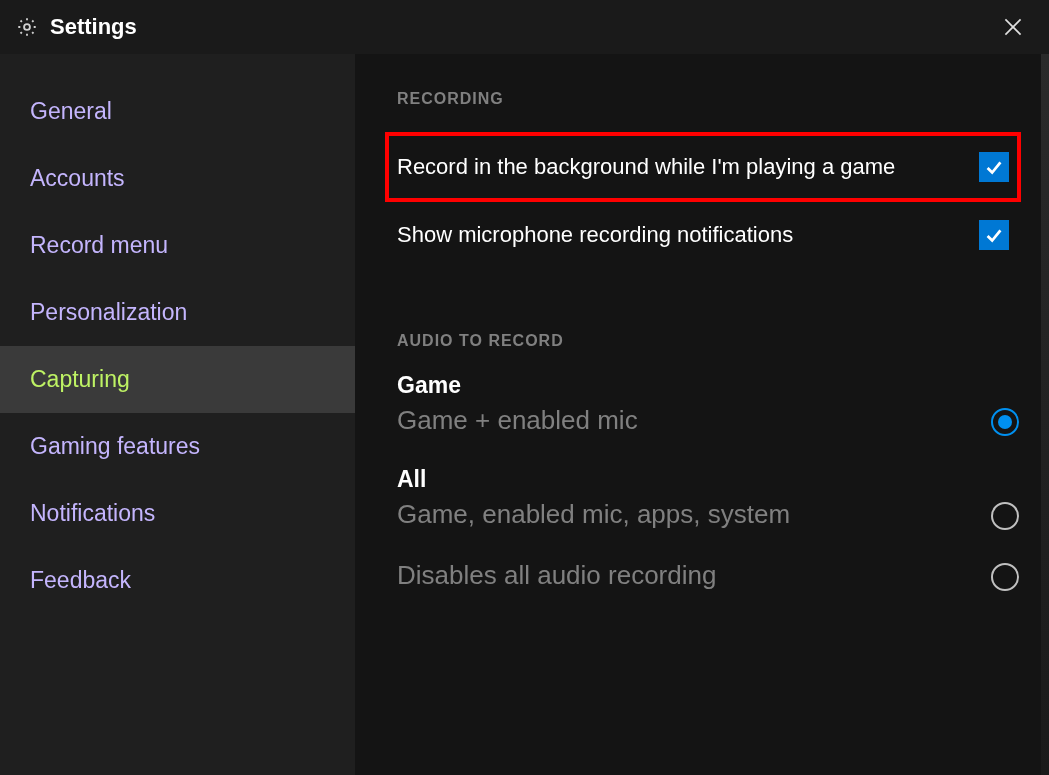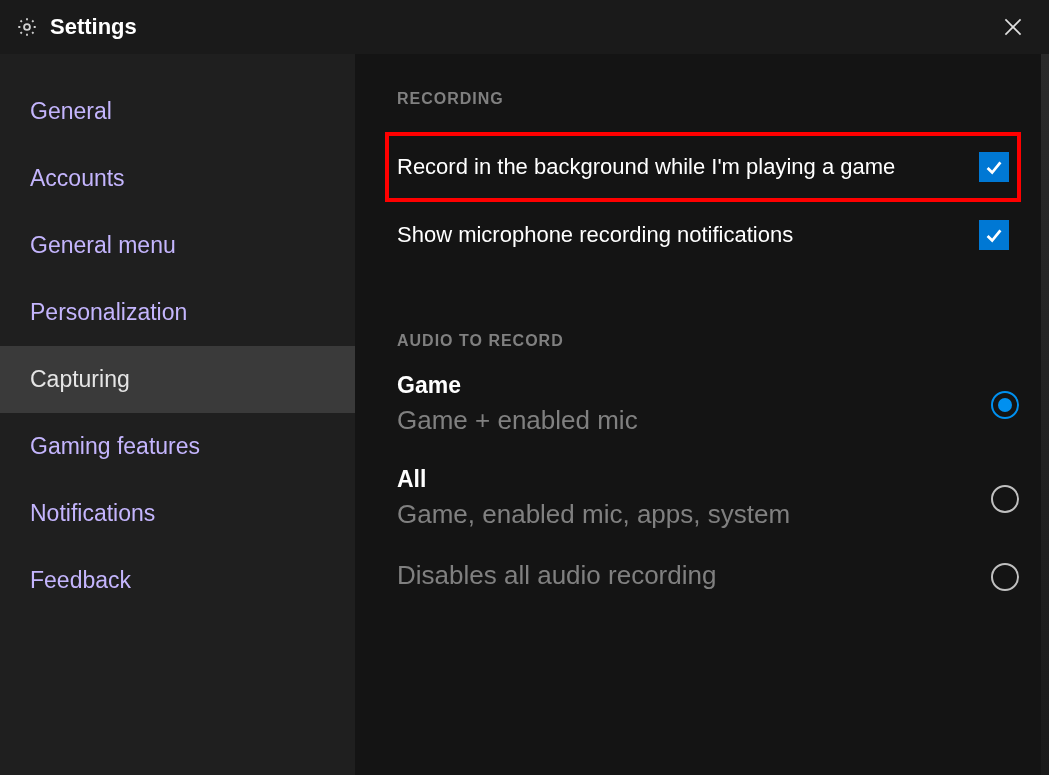--- a/index.html
+++ b/index.html
@@ -67,21 +67,21 @@
     }
     .sidebar-item {
       padding: 20px 30px;
       font-size: 23px;
       color: #c4b5fd;
       cursor: pointer;
       font-weight: 400;
     }
     .sidebar-item.active {
       background: #3a3a3a;
-      color: #e5e5e5;
+      color: #bef264;
     }
     .content {
       flex: 1;
       background: #141414;
       padding: 36px 30px 30px 42px;
       overflow-y: auto;
     }
     .section-header {
       font-size: 16px;
       font-weight: 600;
@@ -122,21 +122,21 @@
       flex-shrink: 0;
       cursor: pointer;
     }
     .radio-group {
       display: flex;
       flex-direction: column;
       gap: 30px;
     }
     .radio-row {
       display: flex;
-      align-items: center;
+      align-items: flex-end;
       justify-content: space-between;
       gap: 20px;
     }
     .radio-text {
       display: flex;
       flex-direction: column;
       gap: 6px;
     }
     .radio-title {
       font-size: 23px;
@@ -200,21 +200,21 @@
         <line x1="19" y1="5" x2="5" y2="19"></line>
       </svg>
     </div>
   </div>
 
   <div class="body">
 
     <div class="sidebar">
       <div class="sidebar-item">General</div>
       <div class="sidebar-item">Accounts</div>
-      <div class="sidebar-item">General menu</div>
+      <div class="sidebar-item">Record menu</div>
       <div class="sidebar-item">Personalization</div>
       <div class="sidebar-item active">Capturing</div>
       <div class="sidebar-item">Gaming features</div>
       <div class="sidebar-item">Notifications</div>
       <div class="sidebar-item">Feedback</div>
     </div>
 
     <div class="content">
 
       <div class="section-header">RECORDING</div>

